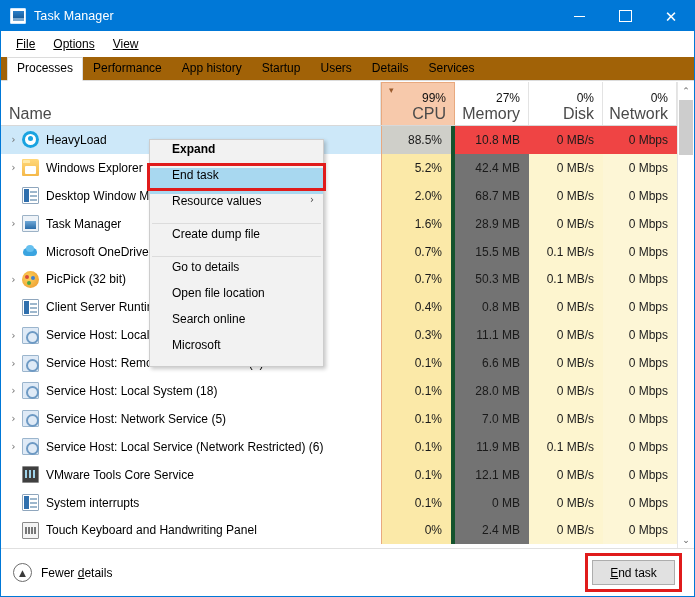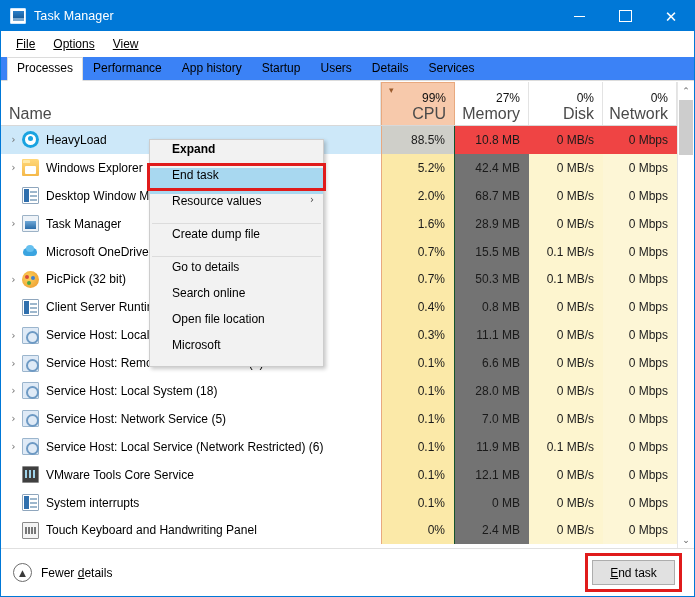--- a/index.html
+++ b/index.html
@@ -89,21 +89,21 @@
     color: #000000;
     padding: 3px 9px;
   }
 
   
   .tabstrip {
     height: 24px;
     display: flex;
     align-items: flex-end;
     padding-left: 6px;
-    background: #3b82f6;
+    background: #a16207;
     position: relative;
   }
   .tabstrip::after {
     content: "";
     position: absolute;
     left: 0; right: 0; bottom: 0;
     height: 1px;
     background: #dcdcdc;
   }
   .tab {
@@ -362,21 +362,21 @@
   
   .row.selected .cell-name { background: #cde8f9; }
   .row.selected .cell-metric { background: #ef4444; }
   .row.selected .cpu-cell { background: #cfcfc9 !important; }
 
   .cpu-cell   { background: #fbe9a8; }
   .mem-cell   { background: #737373; }
   .disk-cell  { background: #fdf5cf; }
   .net-cell   { background: #fdf6d6; }
 
-  .row .cpu-cell { border-left: 1px solid #e8a97f; border-right: 1px solid #14532d; }
+  .row .cpu-cell { border-left: 1px solid #e8a97f; border-right: 4px solid #14532d; }
 
   
   .scrollbar {
     position: absolute;
     right: 0; top: 0; bottom: 0;
     width: 17px;
     background: #ffffff;
     border-left: 1px solid #e6e6e6;
   }
   .sb-btn {
@@ -753,24 +753,24 @@
       </div>
       <div class="ctx-sep"></div>
       <div class="ctx-item">
         <span>Create dump file</span>
       </div>
       <div class="ctx-sep"></div>
       <div class="ctx-item">
         <span>Go to details</span>
       </div>
       <div class="ctx-item">
+        <span>Open file location</span>
+      </div>
+      <div class="ctx-item">
         <span>Search online</span>
-      </div>
-      <div class="ctx-item">
-        <span>Open file location</span>
       </div>
       <div class="ctx-item">
         <span>Microsoft</span>
       </div>
     </div>
   <div class="ctx-redbox"></div>
 
   <div class="footer">
     <div class="fewer">
       <div class="chev-circle">▲</div>

